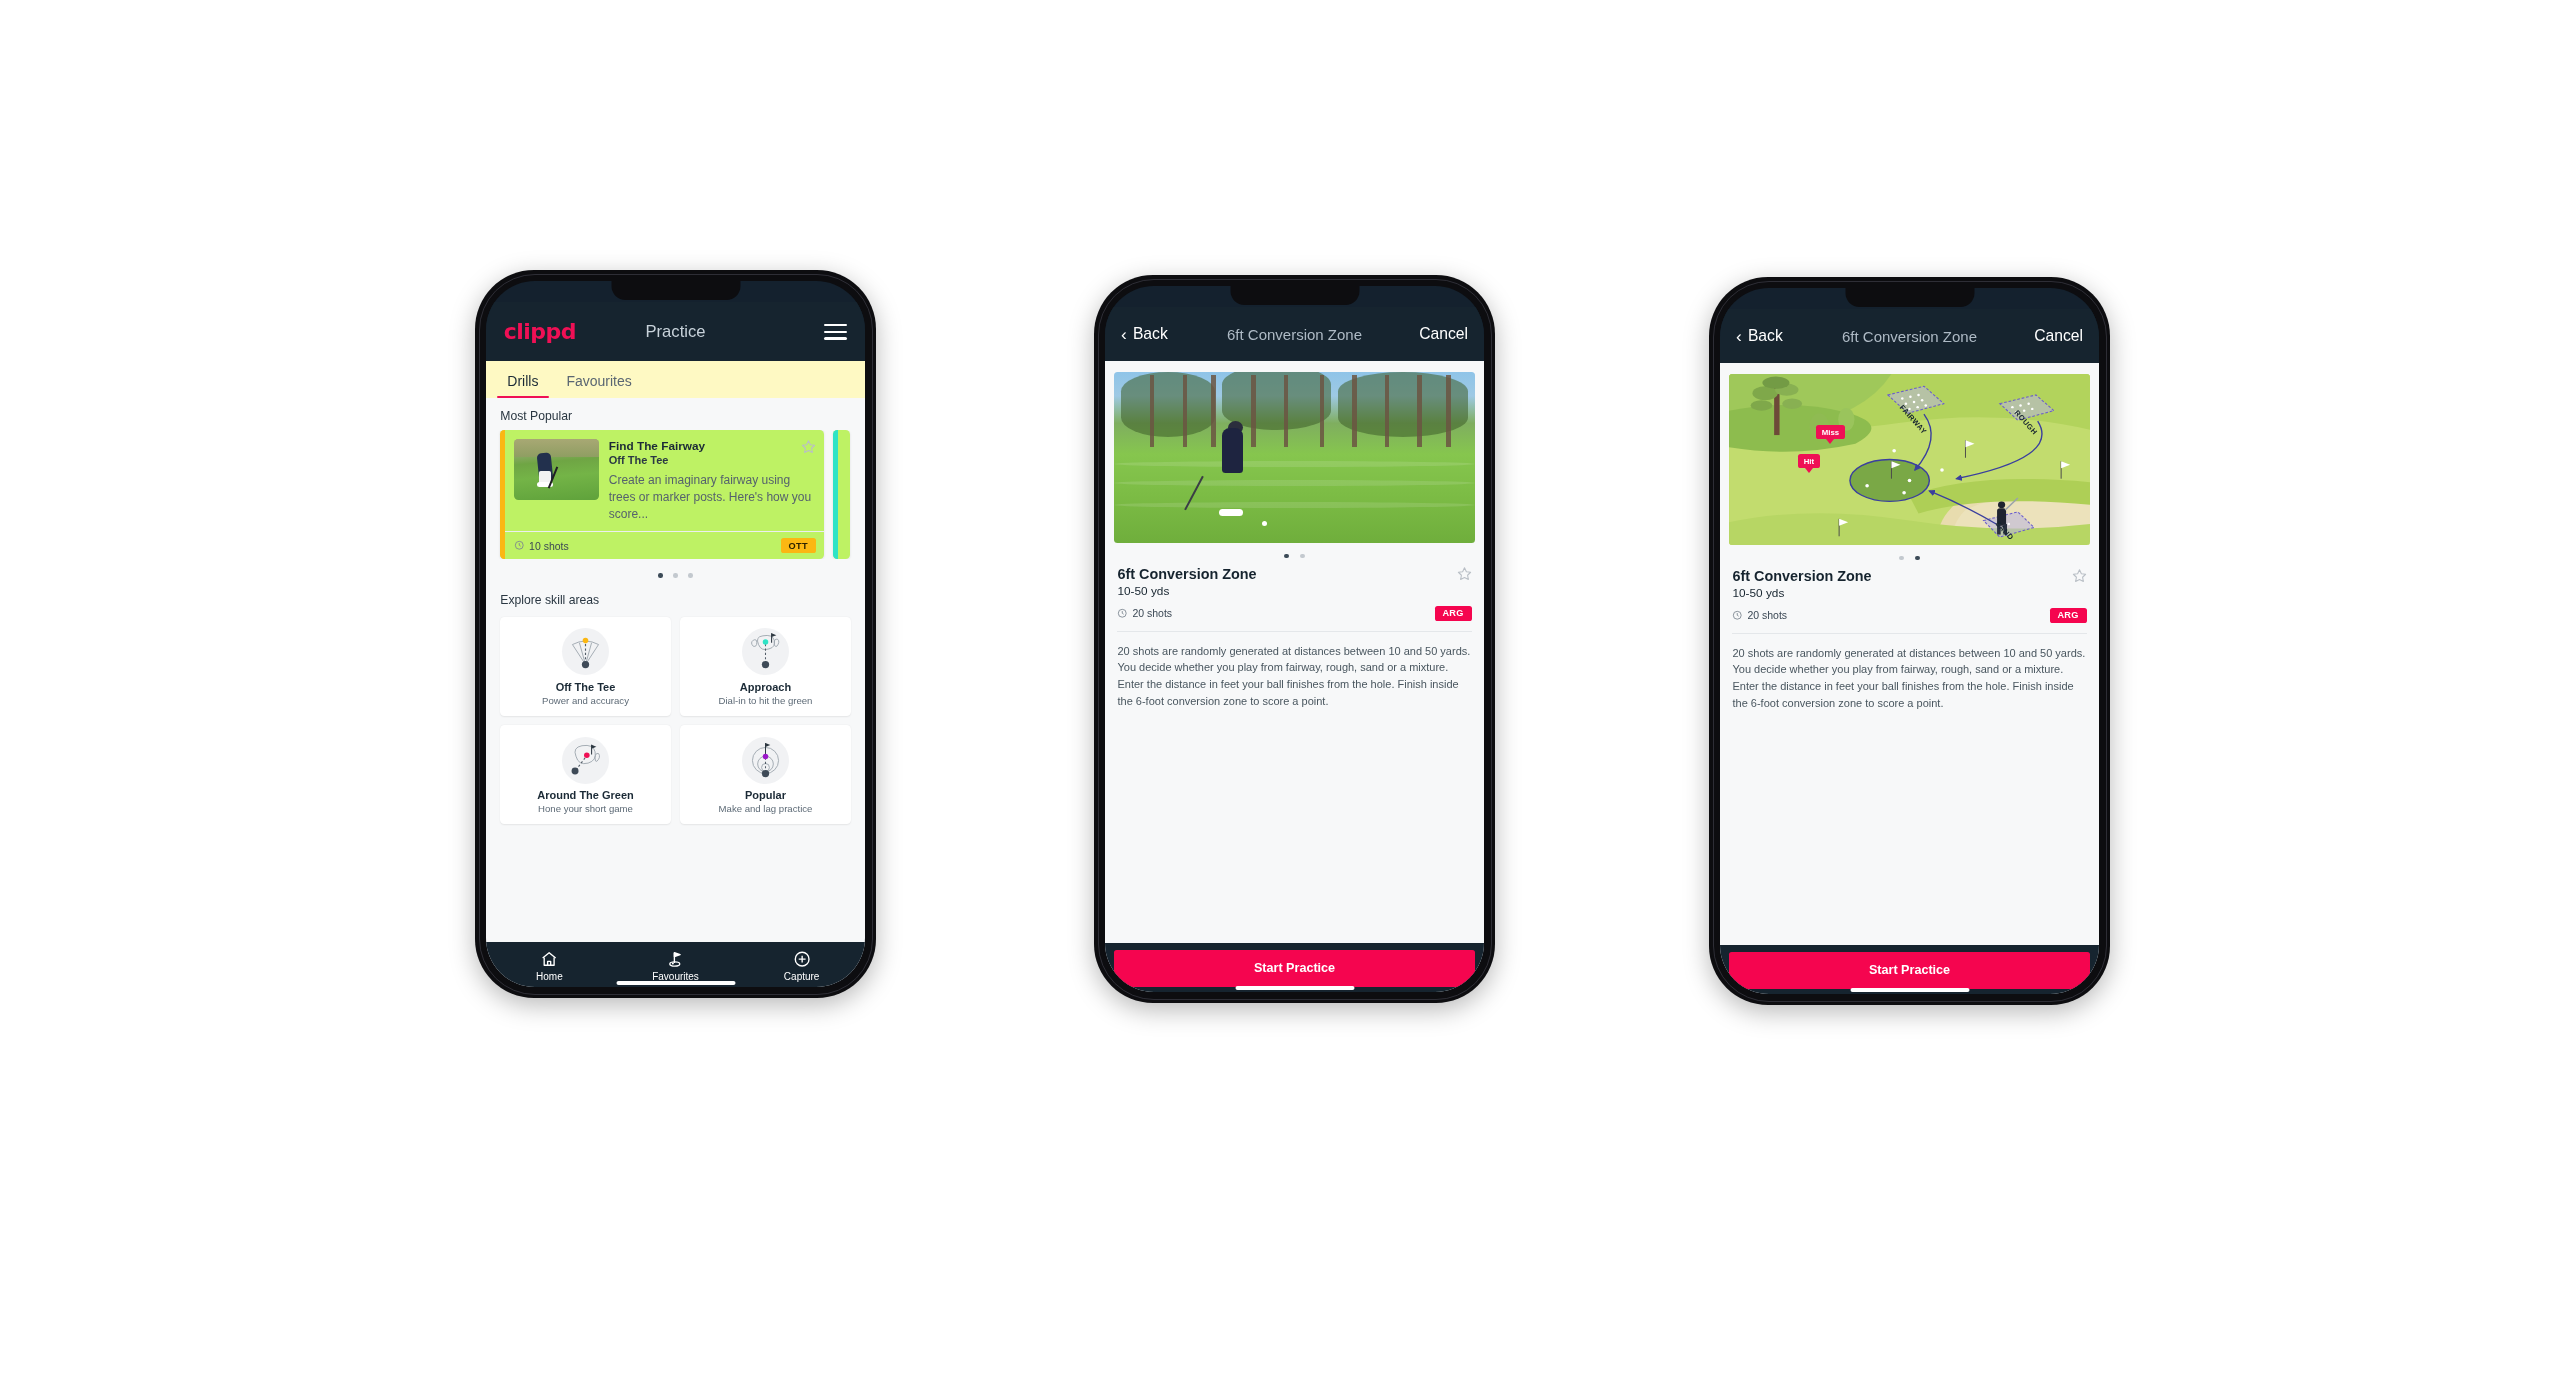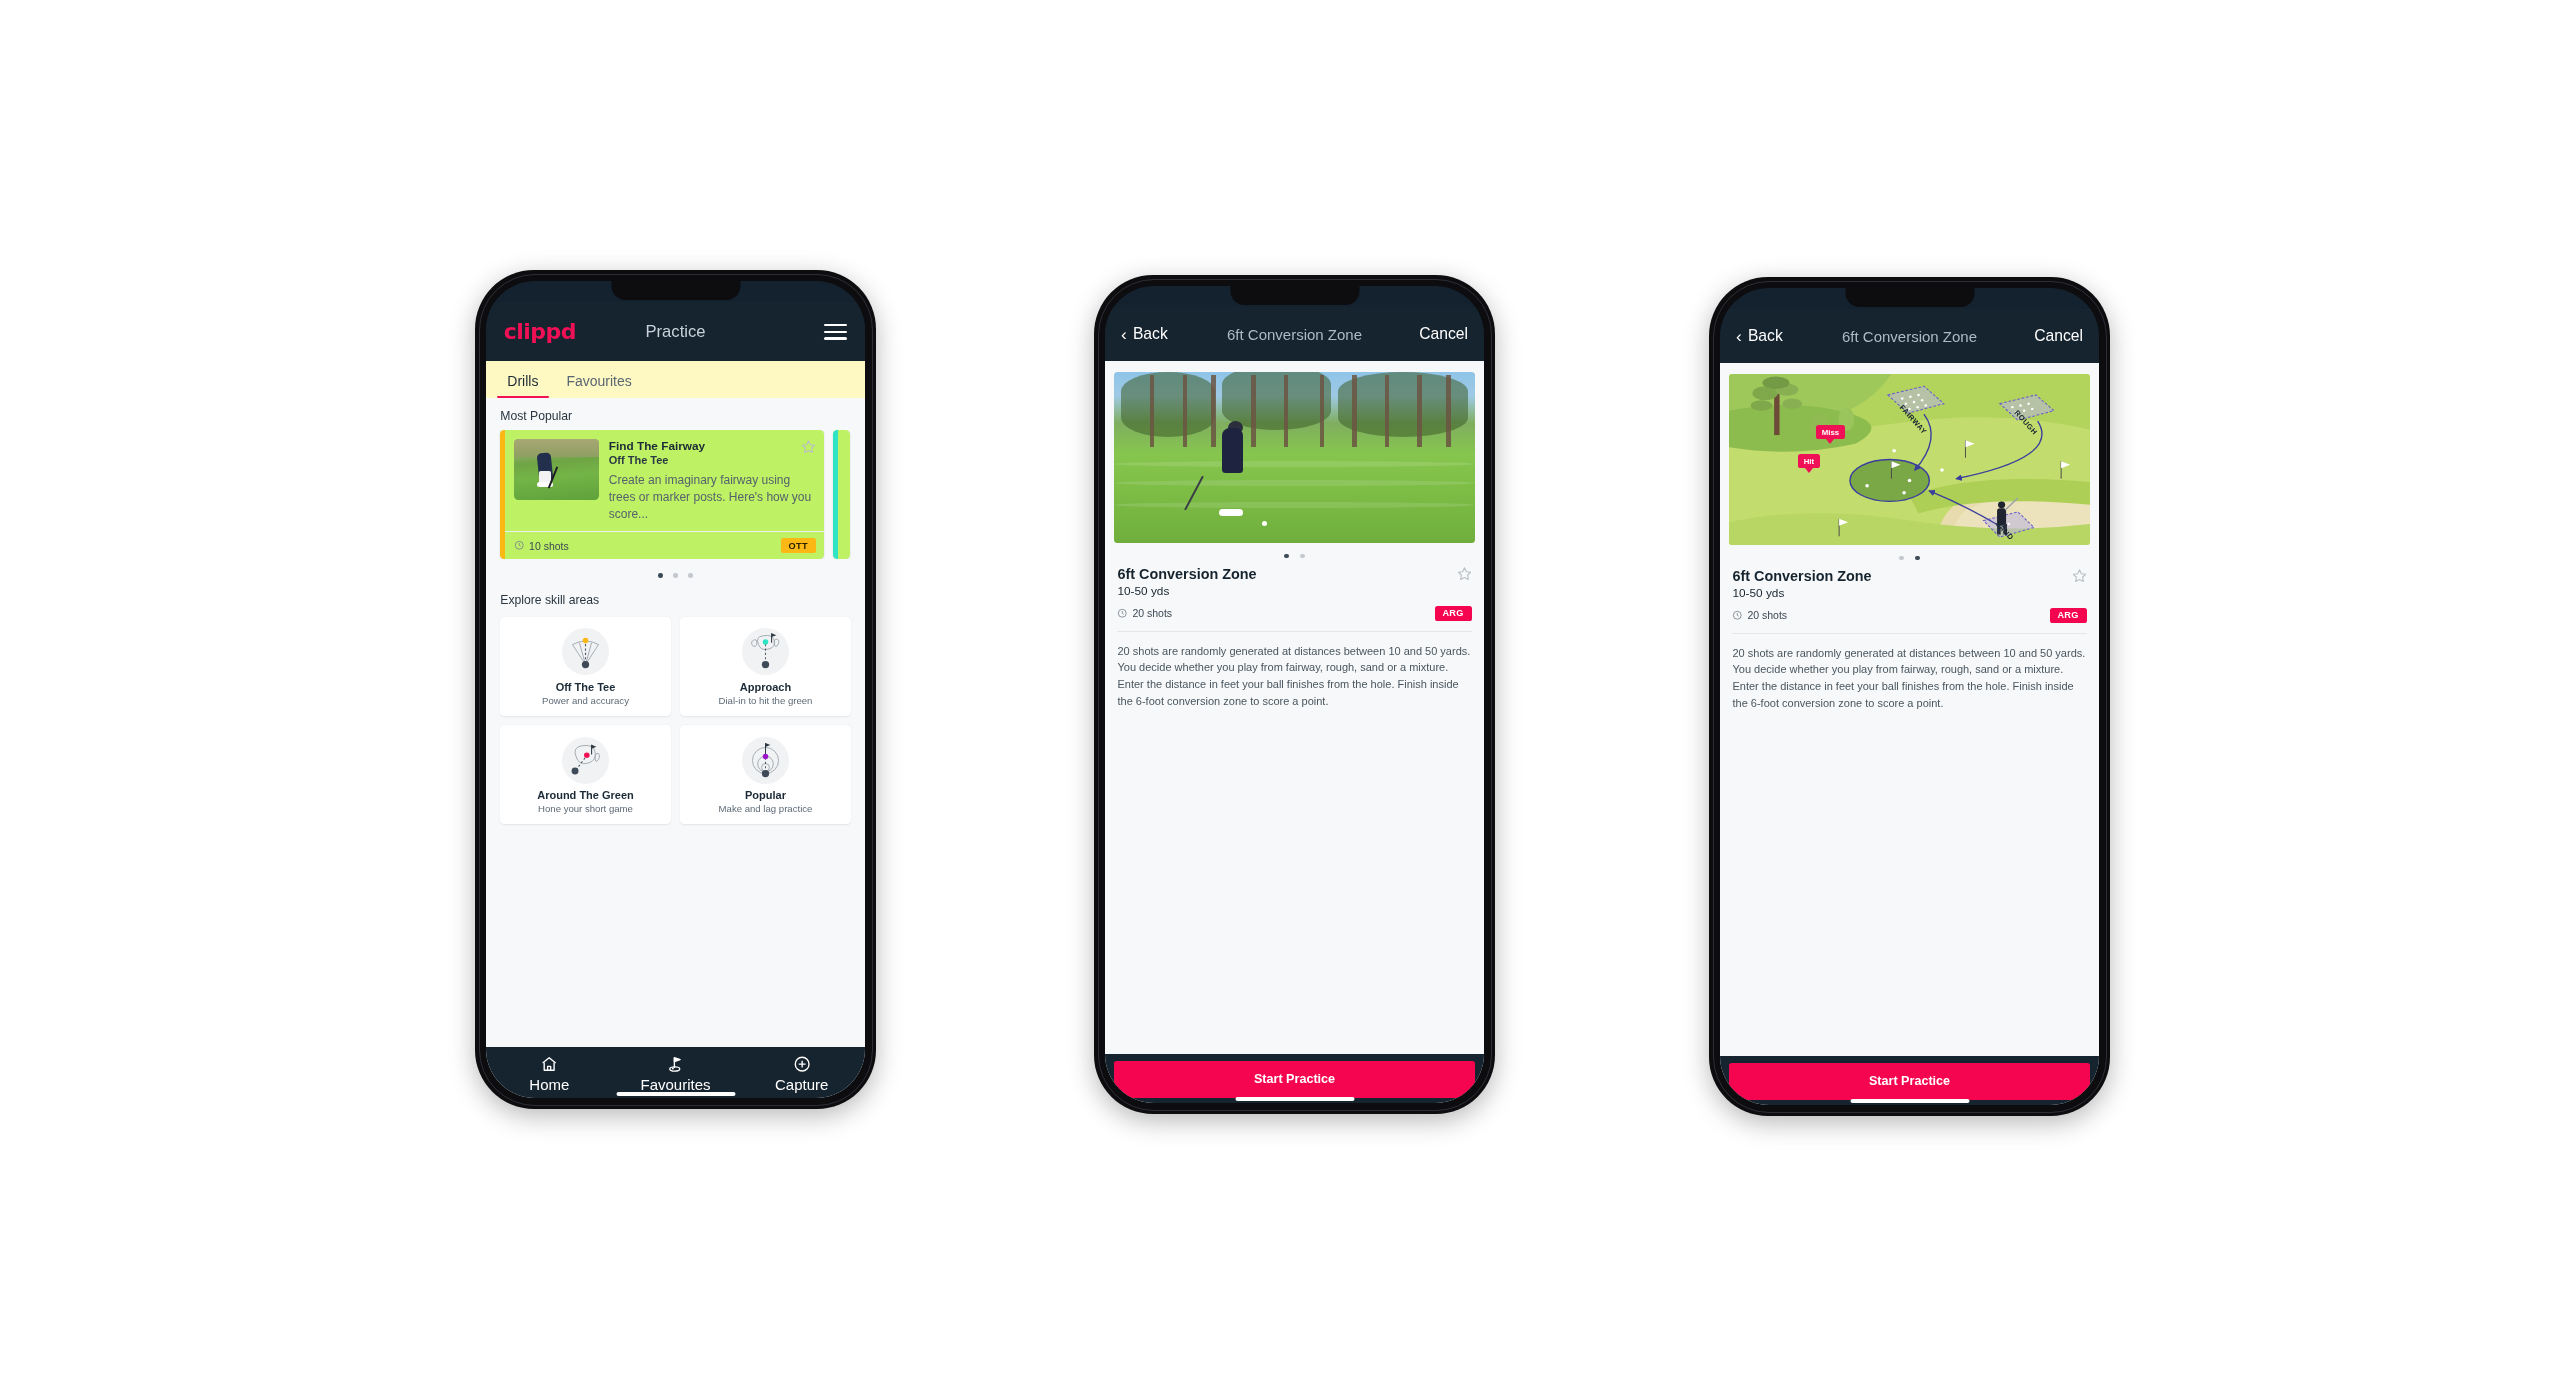--- a/index.html
+++ b/index.html
@@ -7,21 +7,21 @@
     width: 2576px; height: 1387px;
     background: #ffffff;
     font-family: "Liberation Sans", sans-serif;
     overflow: hidden;
   }
   .stage { position: relative; width: 2576px; height: 1387px; }
 
   
   .phone {
     position: absolute;
-    width: 401px; height: 839px;
+    width: 401px; height: 728px;
     background: #0d0d10;
     border-radius: 59px;
     padding: 11.3px;
     box-shadow: 0 7px 26px rgba(0,0,0,.28);
   }
   .phone::after{
     content:""; position:absolute; inset:3.5px;
     border-radius:56px; border:1.7px solid #2e2e36; pointer-events:none;
   }
   .bezel {
@@ -147,21 +147,21 @@
   .skill-desc { font-size:9.6px; color:#5d6a76; margin-top:2.6px; }
 
   
   .tabbar {
     flex:0 0 auto; background:#16242f; padding:7.8px 0 5.2px;
     display:flex; position:relative;
   }
   .tb-item { flex:1 1 0; text-align:center; color:#fff; }
   .tb-ico { height:19px; display:flex; align-items:center; justify-content:center; }
   .tb-ico svg { width:18.3px; height:18.3px; }
-  .tb-lbl { font-size:15px; margin-top:2px; }
+  .tb-lbl { font-size:10px; margin-top:2px; }
   .homebar {
     position:absolute; bottom:1.7px; left:50%; transform:translateX(-50%);
     width:119px; height:3.9px; background:#fff; border-radius:2.6px;
   }
 
   
   .detail { flex:1 1 auto; background:#f7f8f9; display:flex; flex-direction:column; overflow:hidden; }
   .hero { margin:10.5px 8.7px 0; height:171px; border-radius:3.5px; overflow:hidden; position:relative; }
 
   

